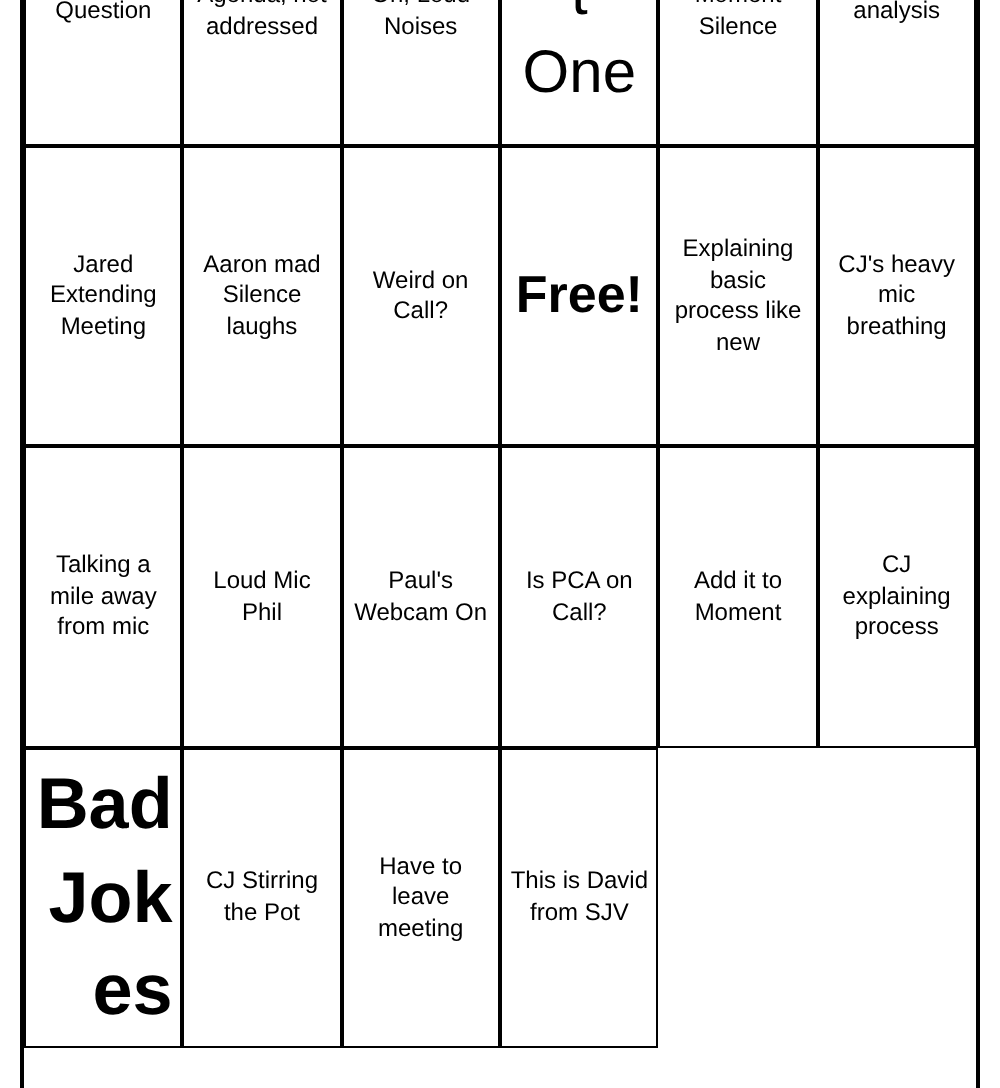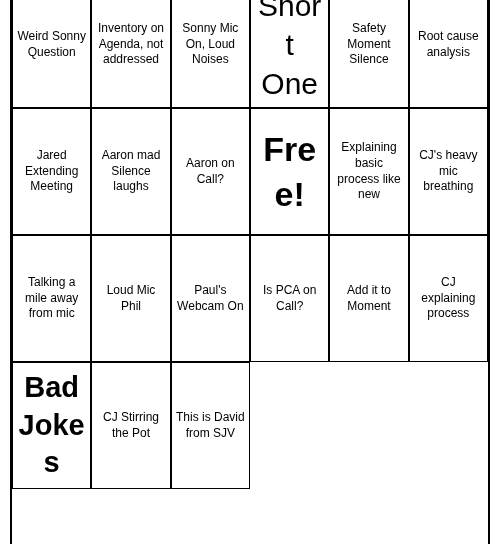--- a/index.html
+++ b/index.html
@@ -47,26 +47,27 @@
       min-height: 90px;
       font-size: 12px;
       line-height: 1.3;
       word-break: break-word;
     }
     .bingo-cell.large-text {
       font-size: 30px;
       font-weight: normal;
     }
     .bingo-cell.free {
-      font-size: 34px;
+      font-size: 26px;
       font-weight: bold;
     }
     .bingo-cell.bold-large {
-      font-size: 29px;
+      font-size: 36px;
       font-weight: bold;
+      text-align: right;
     }
   </style>
 </head>
 <body>
 
 <div class="bingo-card">
   <div class="bingo-header">
   <div class="bingo-header-cell">B</div>
       <div class="bingo-header-cell">I</div>
       <div class="bingo-header-cell">N</div>
@@ -75,27 +76,28 @@
     </div>
   <div class="bingo-grid">
   <div class="bingo-cell">Weird Sonny Question</div>
       <div class="bingo-cell">Inventory on Agenda, not addressed</div>
       <div class="bingo-cell">Sonny Mic On, Loud Noises</div>
       <div class="bingo-cell large-text">Short One</div>
       <div class="bingo-cell">Safety Moment Silence</div>
       <div class="bingo-cell">Root cause analysis</div>
       <div class="bingo-cell">Jared Extending Meeting</div>
       <div class="bingo-cell">Aaron mad Silence laughs</div>
-      <div class="bingo-cell">Aaron on Call?</div>
+      <div class="bingo-cell">Weird on Call?</div>
       <div class="bingo-cell free">Free!</div>
       <div class="bingo-cell">Explaining basic process like new</div>
       <div class="bingo-cell">CJ's heavy mic breathing</div>
       <div class="bingo-cell">Talking a mile away from mic</div>
       <div class="bingo-cell">Loud Mic Phil</div>
       <div class="bingo-cell">Paul's Webcam On</div>
       <div class="bingo-cell">Is PCA on Call?</div>
       <div class="bingo-cell">Add it to Moment</div>
       <div class="bingo-cell">CJ explaining process</div>
       <div class="bingo-cell bold-large">Bad Jokes</div>
       <div class="bingo-cell">CJ Stirring the Pot</div>
+      <div class="bingo-cell">Have to leave meeting</div>
       <div class="bingo-cell">This is David from SJV</div>
     </div>
 </div>
 
 </body></html>

